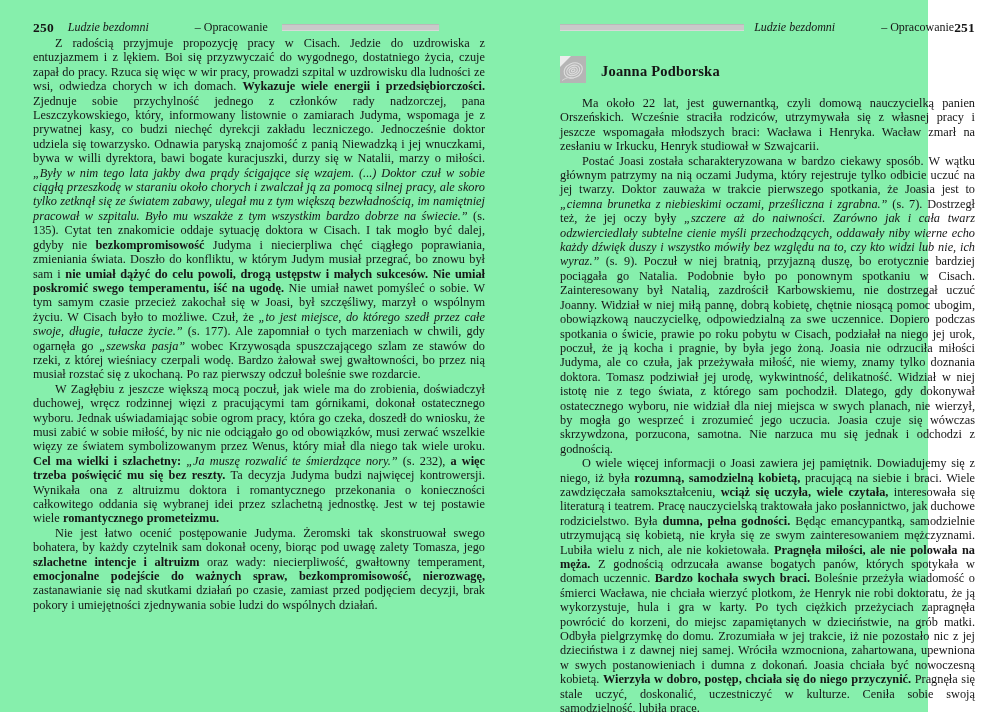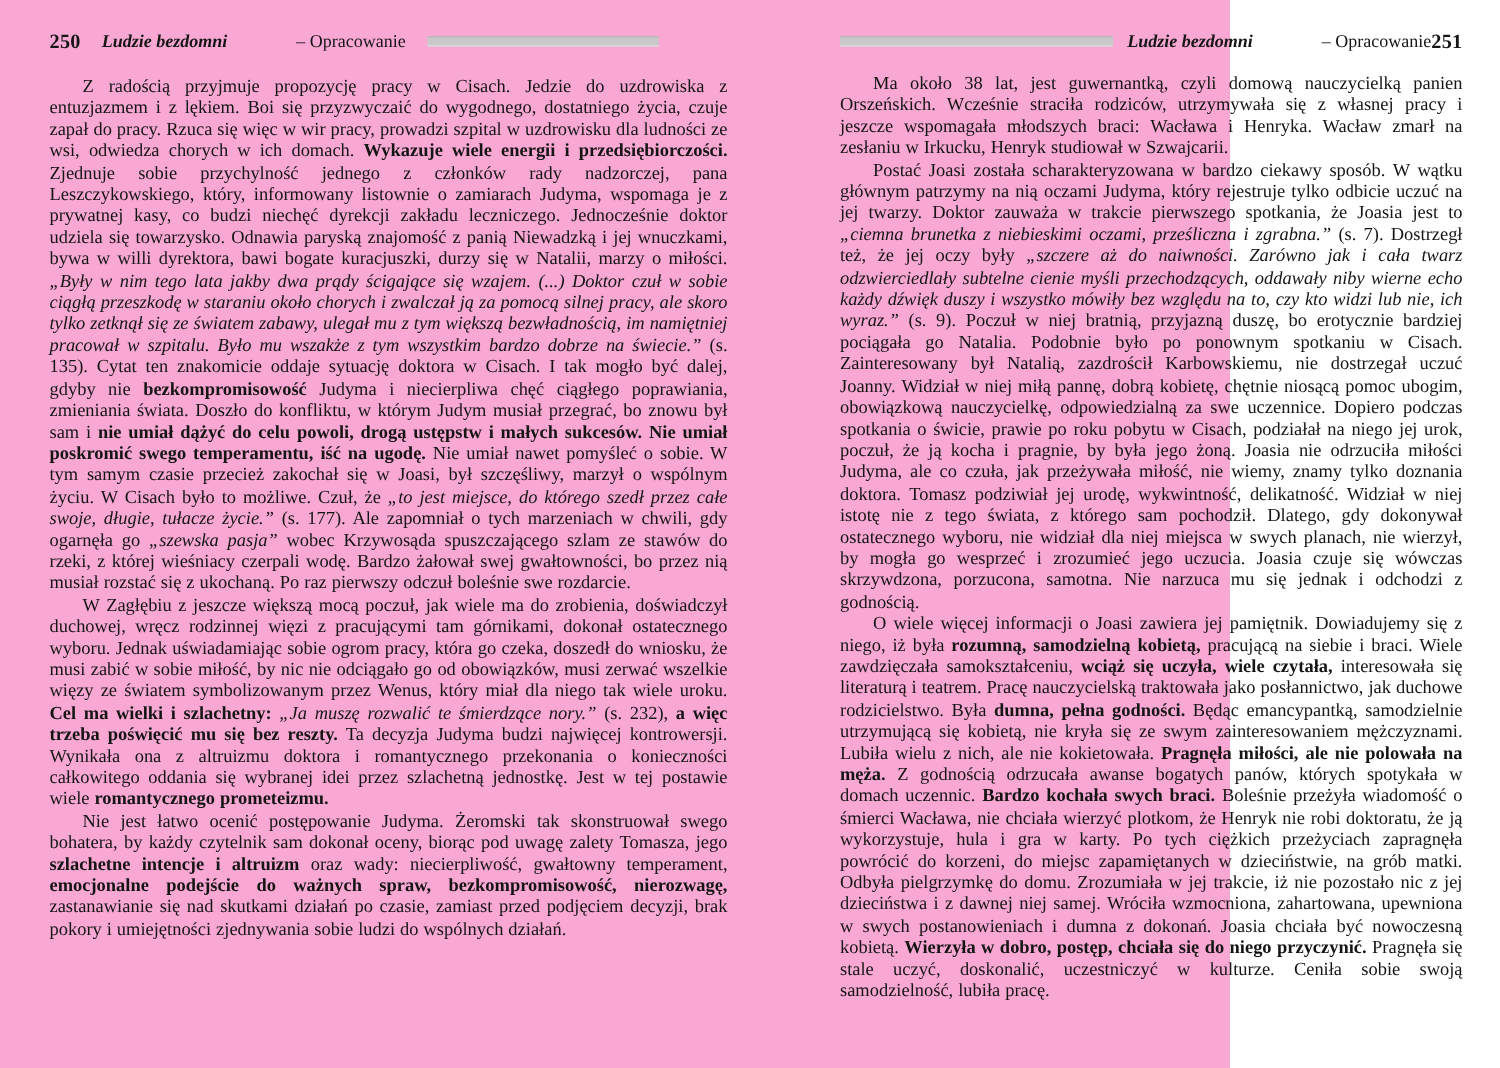--- a/index.html
+++ b/index.html
@@ -2,31 +2,31 @@
 <html style="--text: #151515; --bar-gray: #c9c9c9; --icon-gray: #b5b5b5;"><head>
 <meta charset="utf-8">
 <style>
   html,body{margin:0;padding:0;}
   body{
     width:1000px;height:712px;background:#ffffff;
     font-family:"Liberation Serif", serif;
     color:var(--text,#151515);
     overflow:hidden;
   }
-  .spread{position:relative;width:820px;height:712px;background:#f9a8d4;}
+  .spread{position:relative;width:928px;height:712px;background:#86efac;}
   .page{position:absolute;top:20px;}
   .page-left{left:33px;width:452px;}
   .page-right{left:560px;width:415px;}
 
   .running-header{
     display:flex;align-items:center;height:15px;
     font-size:12px;white-space:nowrap;
   }
   .pg-num{font-weight:bold;font-size:13.5px;letter-spacing:.2px;}
-  .hdr-title{font-style:italic;font-weight:bold;margin-left:14px;}
+  .hdr-title{font-style:italic;font-weight:normal;margin-left:14px;}
   .page-right .hdr-title{margin-left:10px;}
   .hdr-rest{font-style:normal;font-weight:normal;margin-left:46px;}
   .hdr-bar{
     height:5px;background:var(--bar-gray,#c9c9c9);
     border-top:1px solid #b9b9b9;border-bottom:1px solid #d9d9d9;
   }
   .bar-left{width:222px;margin-left:14px;margin-right:46px;align-self:center;}
   .bar-right{width:228px;margin-right:auto;align-self:center;}
   .page-right .running-header{justify-content:flex-end;}
   .page-right .pg-num{margin-left:0;}
@@ -35,21 +35,21 @@
     display:flex;align-items:flex-end;gap:15px;
     margin-top:20px;height:28px;
   }
   .section-icon{flex:0 0 auto;display:block;}
   .section-icon .stamp-bg{fill:var(--icon-gray,#b5b5b5);}
   .section-title{
     font-weight:bold;font-size:14.5px;letter-spacing:.2px;
     padding-bottom:3px;
   }
 
-  .page-body{margin-top:15px;}
+  .page-body{margin-top:1px;}
   .page-right .page-body{margin-top:13px;}
   .para{
     margin:0;text-indent:22px;text-align:justify;
     font-size:12.3px;line-height:14.4px;
     word-spacing:.02em;
   }
   .rt-b{font-weight:bold;}
   .rt-i{font-style:italic;}
 </style>
 </head>
@@ -72,21 +72,35 @@
   </div>
 
   <div class="page page-right">
     <div class="running-header">
       <span class="hdr-bar bar-right"></span>
       <span class="hdr-title">Ludzie bezdomni</span>
         <span class="hdr-rest"> – Opracowanie</span>
       <span class="pg-num">251</span>
     </div>
 
+    <div class="section-head">
+      <svg class="section-icon" width="26" height="27" viewBox="0 0 26 27" aria-hidden="true">
+        <rect class="stamp-bg" x="0" y="0" width="26" height="27"></rect>
+        <polygon points="0,0 11,0 0,11" fill="#ececec"></polygon>
+        <g fill="none" stroke="#dedede" stroke-width="1.1" transform="rotate(-24 13 14)">
+          <ellipse cx="13" cy="14.5" rx="9.5" ry="7.2"></ellipse>
+          <ellipse cx="13" cy="14.5" rx="6.8" ry="5"></ellipse>
+          <ellipse cx="13" cy="14.5" rx="4.2" ry="3"></ellipse>
+          <ellipse cx="13" cy="14.5" rx="1.9" ry="1.2"></ellipse>
+        </g>
+        <path d="M2 24.5 Q9 19.5 13.5 22.5" fill="none" stroke="#d6d6d6" stroke-width="1"></path>
+      </svg>
+      <span class="section-title">Joanna Podborska</span>
+    </div>
 
     <div class="page-body">
-        <p class="para"><span>Ma około 38 lat, jest guwernantką, czyli domową nauczycielką panien Orszeńskich. Wcześnie straciła rodziców, utrzymywała się z własnej pracy i jeszcze wspomagała młodszych braci: Wacława i Henryka. Wacław zmarł na zesłaniu w Irkucku, Henryk studiował w Szwajcarii.</span></p>
+        <p class="para"><span>Ma około 22 lat, jest guwernantką, czyli domową nauczycielką panien Orszeńskich. Wcześnie straciła rodziców, utrzymywała się z własnej pracy i jeszcze wspomagała młodszych braci: Wacława i Henryka. Wacław zmarł na zesłaniu w Irkucku, Henryk studiował w Szwajcarii.</span></p>
         <p class="para"><span>Postać Joasi została scharakteryzowana w bardzo ciekawy sposób. W wątku głównym patrzymy na nią oczami Judyma, który rejestruje tylko odbicie uczuć na jej twarzy. Doktor zauważa w trakcie pierwszego spotkania, że Joasia jest to </span><span class="rt-i">„ciemna brunetka z niebieskimi oczami, prześliczna i zgrabna.”</span><span> (s. 7). Dostrzegł też, że jej oczy były </span><span class="rt-i">„szczere aż do naiwności. Zarówno jak i cała twarz odzwierciedlały subtelne cienie myśli przechodzących, oddawały niby wierne echo każdy dźwięk duszy i wszystko mówiły bez względu na to, czy kto widzi lub nie, ich wyraz.”</span><span> (s. 9). Poczuł w niej bratnią, przyjazną duszę, bo erotycznie bardziej pociągała go Natalia. Podobnie było po ponownym spotkaniu w Cisach. Zainteresowany był Natalią, zazdrościł Karbowskiemu, nie dostrzegał uczuć Joanny. Widział w niej miłą pannę, dobrą kobietę, chętnie niosącą pomoc ubogim, obowiązkową nauczycielkę, odpowiedzialną za swe uczennice. Dopiero podczas spotkania o świcie, prawie po roku pobytu w Cisach, podziałał na niego jej urok, poczuł, że ją kocha i pragnie, by była jego żoną. Joasia nie odrzuciła miłości Judyma, ale co czuła, jak przeżywała miłość, nie wiemy, znamy tylko doznania doktora. Tomasz podziwiał jej urodę, wykwintność, delikatność. Widział w niej istotę nie z tego świata, z którego sam pochodził. Dlatego, gdy dokonywał ostatecznego wyboru, nie widział dla niej miejsca w swych planach, nie wierzył, by mogła go wesprzeć i zrozumieć jego uczucia. Joasia czuje się wówczas skrzywdzona, porzucona, samotna. Nie narzuca mu się jednak i odchodzi z godnością.</span></p>
         <p class="para"><span>O wiele więcej informacji o Joasi zawiera jej pamiętnik. Dowiadujemy się z niego, iż była </span><span class="rt-b">rozumną, samodzielną kobietą,</span><span> pracującą na siebie i braci. Wiele zawdzięczała samokształceniu, </span><span class="rt-b">wciąż się uczyła, wiele czytała,</span><span> interesowała się literaturą i teatrem. Pracę nauczycielską traktowała jako posłannictwo, jak duchowe rodzicielstwo. Była </span><span class="rt-b">dumna, pełna godności.</span><span> Będąc emancypantką, samodzielnie utrzymującą się kobietą, nie kryła się ze swym zainteresowaniem mężczyznami. Lubiła wielu z nich, ale nie kokietowała. </span><span class="rt-b">Pragnęła miłości, ale nie polowała na męża.</span><span> Z godnością odrzucała awanse bogatych panów, których spotykała w domach uczennic. </span><span class="rt-b">Bardzo kochała swych braci.</span><span> Boleśnie przeżyła wiadomość o śmierci Wacława, nie chciała wierzyć plotkom, że Henryk nie robi doktoratu, że ją wykorzystuje, hula i gra w karty. Po tych ciężkich przeżyciach zapragnęła powrócić do korzeni, do miejsc zapamiętanych w dzieciństwie, na grób matki. Odbyła pielgrzymkę do domu. Zrozumiała w jej trakcie, iż nie pozostało nic z jej dzieciństwa i z dawnej niej samej. Wróciła wzmocniona, zahartowana, upewniona w swych postanowieniach i dumna z dokonań. Joasia chciała być nowoczesną kobietą. </span><span class="rt-b">Wierzyła w dobro, postęp, chciała się do niego przyczynić.</span><span> Pragnęła się stale uczyć, doskonalić, uczestniczyć w kulturze. Ceniła sobie swoją samodzielność, lubiła pracę.</span></p>
       </div>
   </div>
 
 </div>
 
 </body></html>

